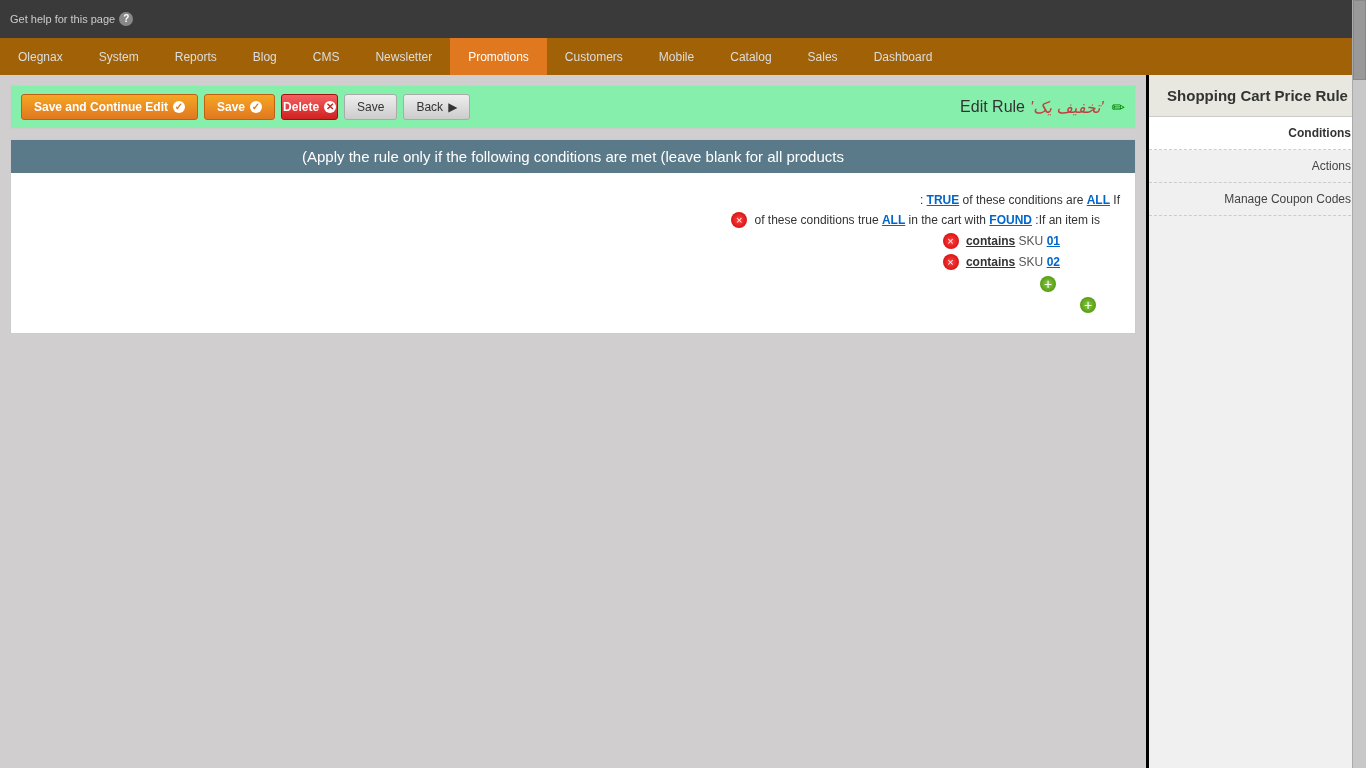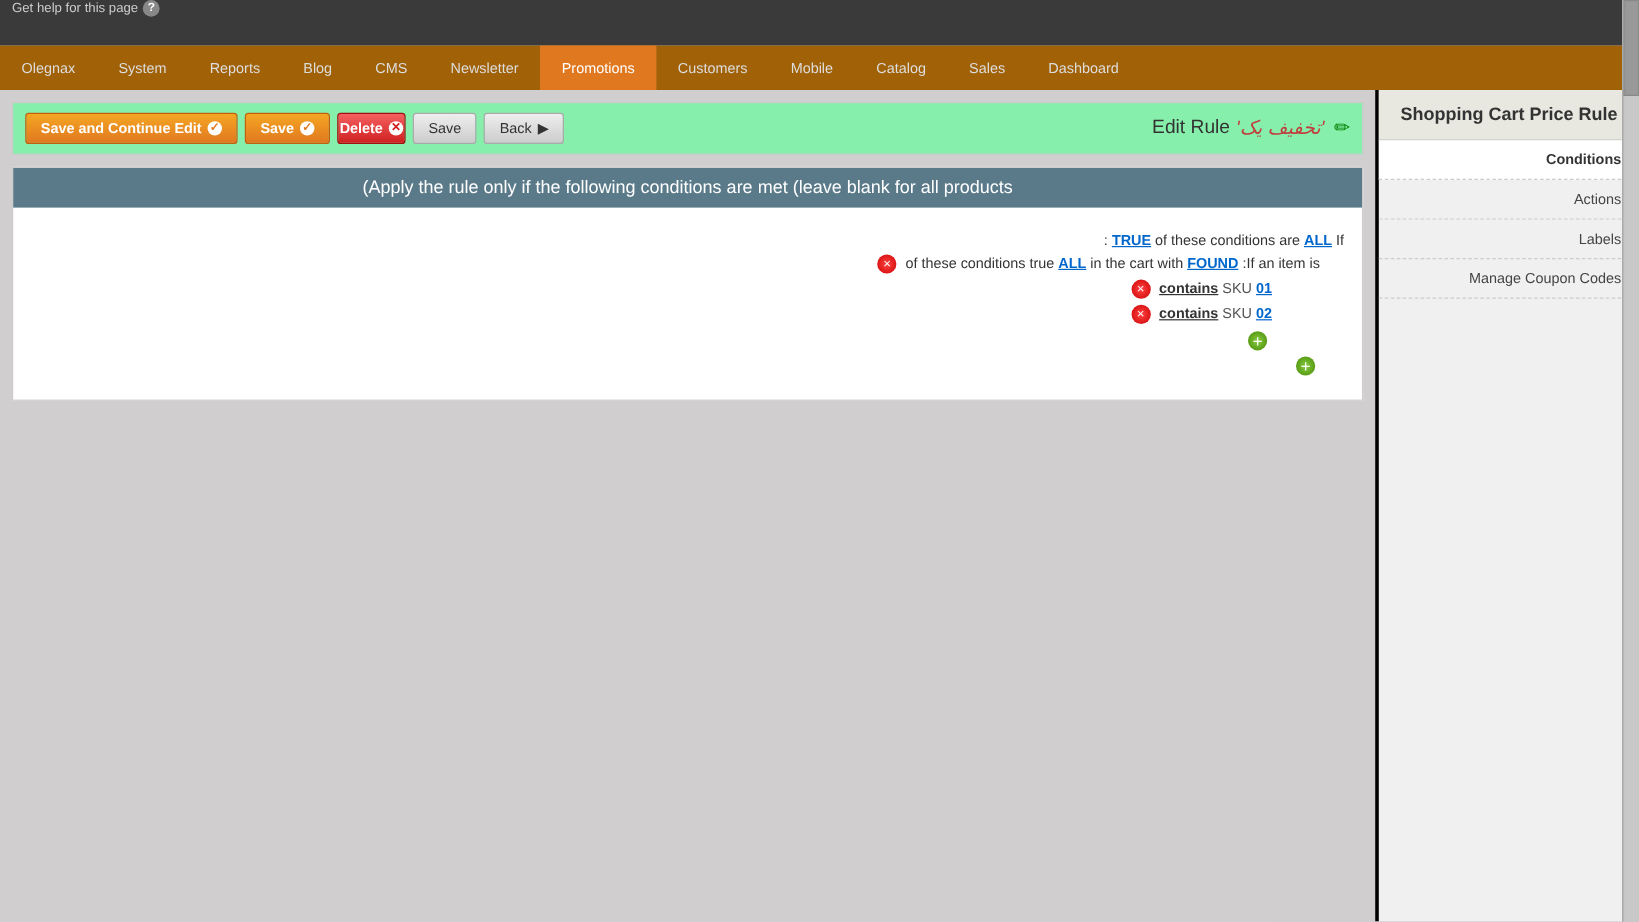--- a/index.html
+++ b/index.html
@@ -3,21 +3,21 @@
   <meta charset="utf-8">
   <style>
     * { box-sizing: border-box; margin: 0; padding: 0; }
     body { font-family: Arial, sans-serif; font-size: 12px; background: #d0cece; }
 
     
     #top-nav {
       background: #3a3a3a;
       height: 38px;
       display: flex;
-      align-items: flex-start;
+      align-items: center;
       padding: 0 10px;
     }
     #help-text {
       color: #ccc;
       font-size: 11px;
       display: flex;
       align-items: center;
       gap: 4px;
     }
     #help-icon {
@@ -377,21 +377,20 @@
     </div>
 
   </div>
 
   <div id="sidebar">
     <div id="sidebar-title">Shopping Cart Price Rule</div>
 
     <div id="sidebar-items">
         <div class="sidebar-item active">Conditions</div>
         <div class="sidebar-item">Actions</div>
-        <div class="sidebar-item">Labels</div>
         <div class="sidebar-item">Manage Coupon Codes</div>
       </div>
   </div>
 
 </div>
 
 <div id="scrollbar">
   <div id="scrollbar-thumb"></div>
 </div>
 

